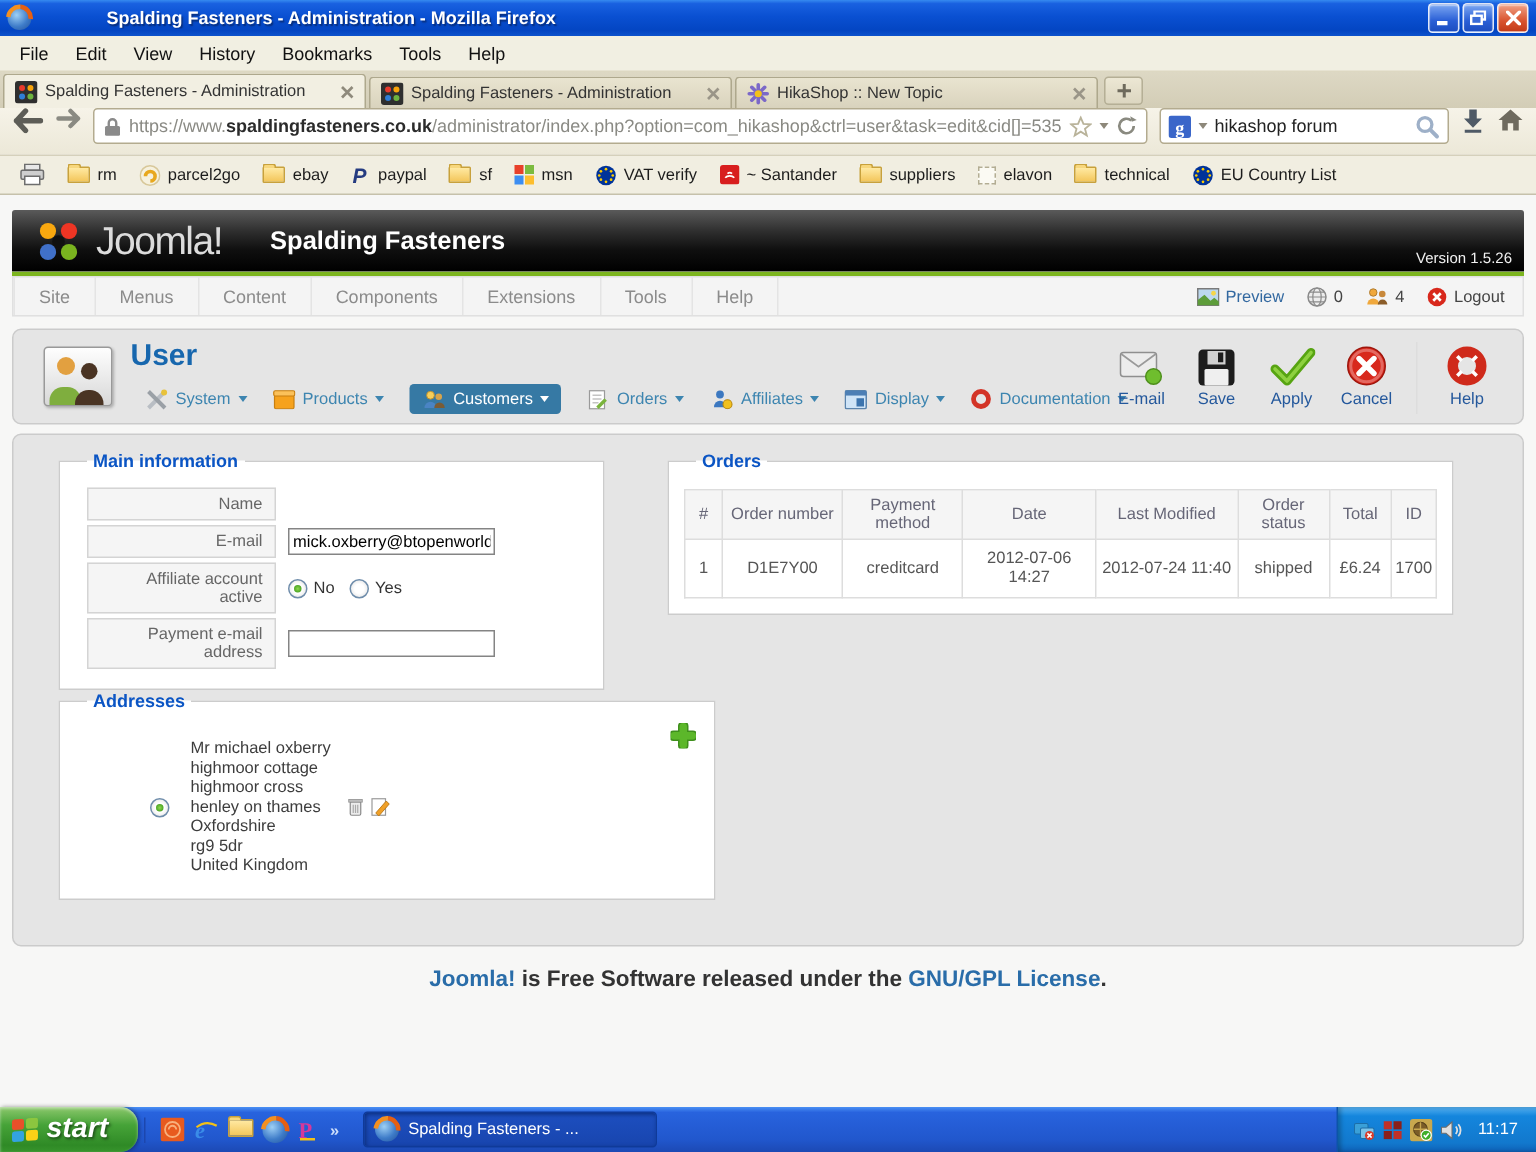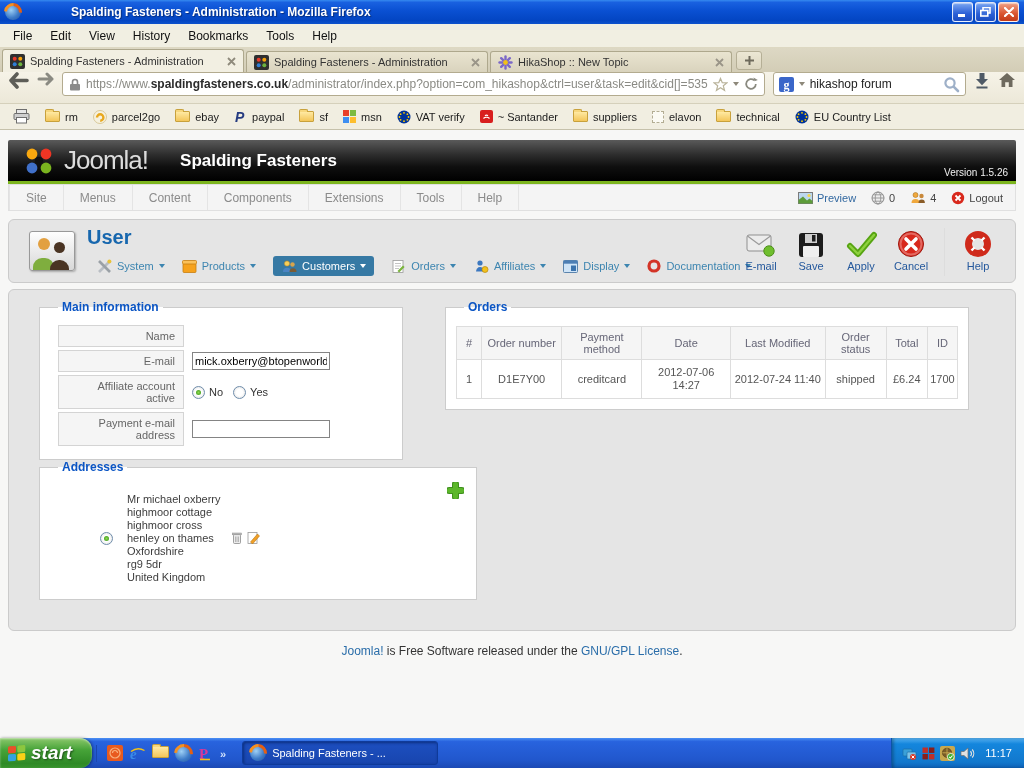--- a/index.html
+++ b/index.html
@@ -108,21 +108,21 @@
     padding:4px 2px; line-height:12px; text-align:center; }
   .orders-table td { border:1px solid #ddd; color:#555; text-align:center; padding:6px 2px; line-height:13px; }
   .order-link { color:#2a6da9; }
 
   .addr-plus { position:absolute; right:12px; top:8px; }
   .addr-entry { display:flex; align-items:center; height:112px; }
   .addr-entry .radio { margin-left:50px; }
   .addr-lines { margin-left:14px; color:#3d3d3d; line-height:13px; }
   .addr-icons { display:flex; gap:4px; margin-left:10px; align-items:center; }
 
-  .j-footer { text-align:center; padding-top:13px; font-size:12px; color:#333; }
+  .j-footer { text-align:center; padding-top:13px; font-size:15px; color:#333;font-weight:bold; }
   .j-footer .flink { color:#2a6da9; }
 
   
   .taskbar { position:absolute; left:0; right:0; bottom:0; height:30px; display:flex; align-items:center;
     background:linear-gradient(#4a90f4,#2863de 12%,#2157cd 72%,#1c49b4); }
   .start-btn { height:30px; width:92px; display:flex; align-items:center; gap:5px; padding:0 14px 0 8px;
     border-radius:0 12px 12px 0; background:linear-gradient(#8cc86c,#46a338 40%,#2f8a26 85%,#37942c);
     box-shadow:1px 0 3px rgba(0,0,0,.4), inset 0 1px 2px rgba(255,255,255,.5);
     color:#fff; font-size:19px; font-weight:bold; font-style:italic; text-shadow:1px 1px 2px #1d4d17; }
   .quick { display:flex; align-items:center; gap:6px; padding:0 8px 0 10px; border-left:1px solid #1c47ae; margin-left:4px; }

